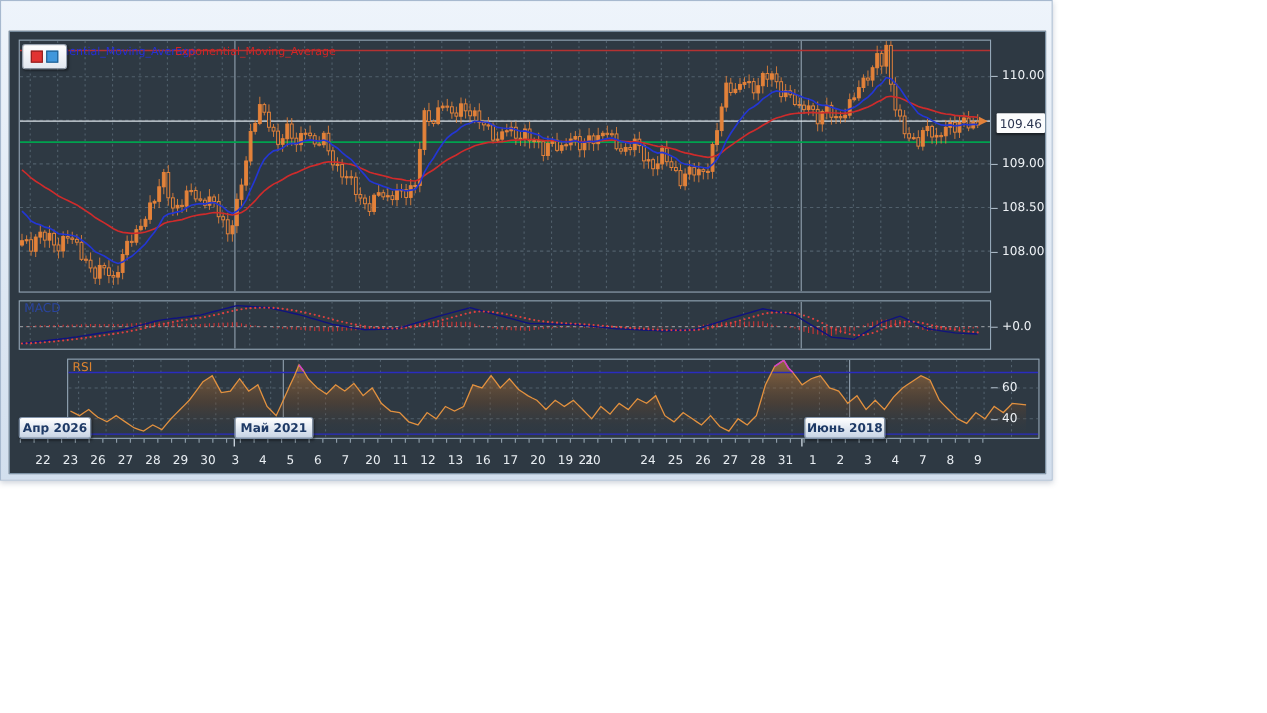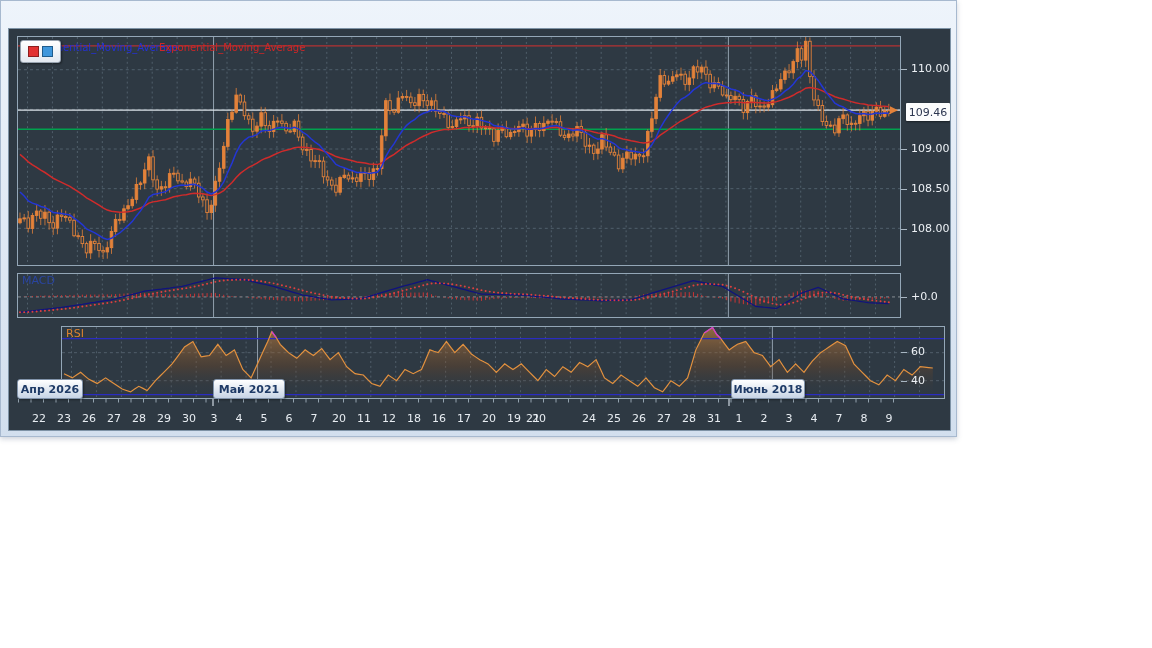--- a/index.html
+++ b/index.html
@@ -1135,21 +1135,21 @@
         <span style="left: 155px;">29</span>
         <span style="left: 180px;">30</span>
         <span style="left: 205px;">3</span>
         <span style="left: 230px;">4</span>
         <span style="left: 255px;">5</span>
         <span style="left: 280px;">6</span>
         <span style="left: 305px;">7</span>
         <span style="left: 330px;">20</span>
         <span style="left: 355px;">11</span>
         <span style="left: 380px;">12</span>
-        <span style="left: 405px;">18</span>
+        <span style="left: 405px;">13</span>
         <span style="left: 430px;">16</span>
         <span style="left: 455px;">17</span>
         <span style="left: 480px;">20</span>
         <span style="left: 505px;">19</span>
         <span style="left: 530px; text-align: right;">20</span>
         <span style="left: 524px;">21</span>
         <span style="left: 580px;">24</span>
         <span style="left: 605px;">25</span>
         <span style="left: 630px;">26</span>
         <span style="left: 655px;">27</span>

